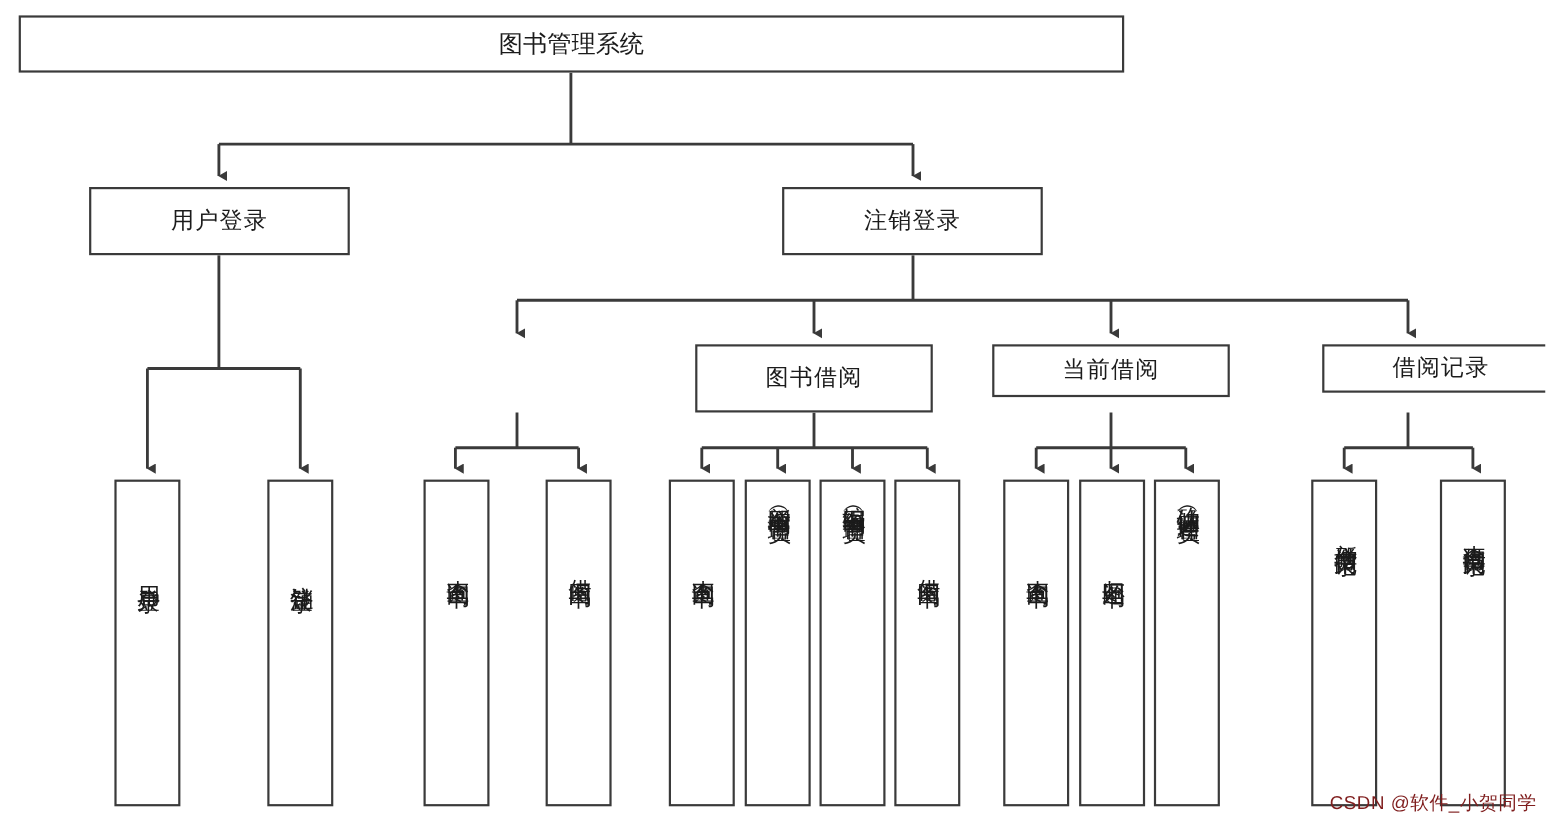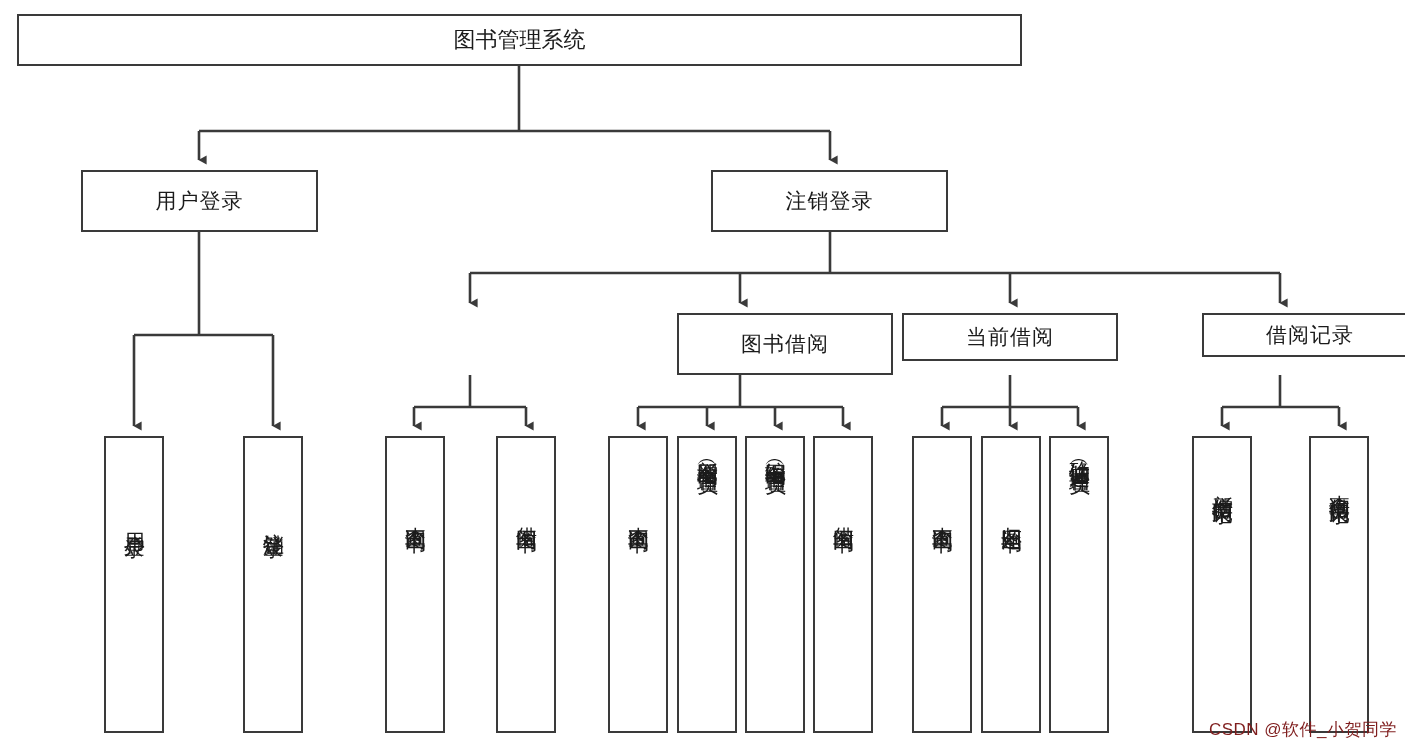--- a/index.html
+++ b/index.html
@@ -128,21 +128,21 @@
     <span>图书管理系统</span>
   </div>
 
   <div class="node h" style="left:81px; top:170px; width:237px; height:62px;">
     <span>用户登录</span>
   </div>
   <div class="node h" style="left:711px; top:170px; width:237px; height:62px;">
     <span>注销登录</span>
   </div>
 
-  <div class="node h" style="left:632px; top:313px; width:216px; height:62px;margin-left:45px;">
+  <div class="node h" style="left:632px; top:313px; width:216px; height:62px;">
     <span>图书借阅</span>
   </div>
   <div class="node h" style="left:902px; top:313px; width:216px; height:48px;">
     <span>当前借阅</span>
   </div>
   <div class="node h" style="left:1202px; top:313px; width:216px; height:44px;">
     <span>借阅记录</span>
   </div>
 
   <div class="node leaf" style="left:104px; top:436px; width:60px; height:297px;">

